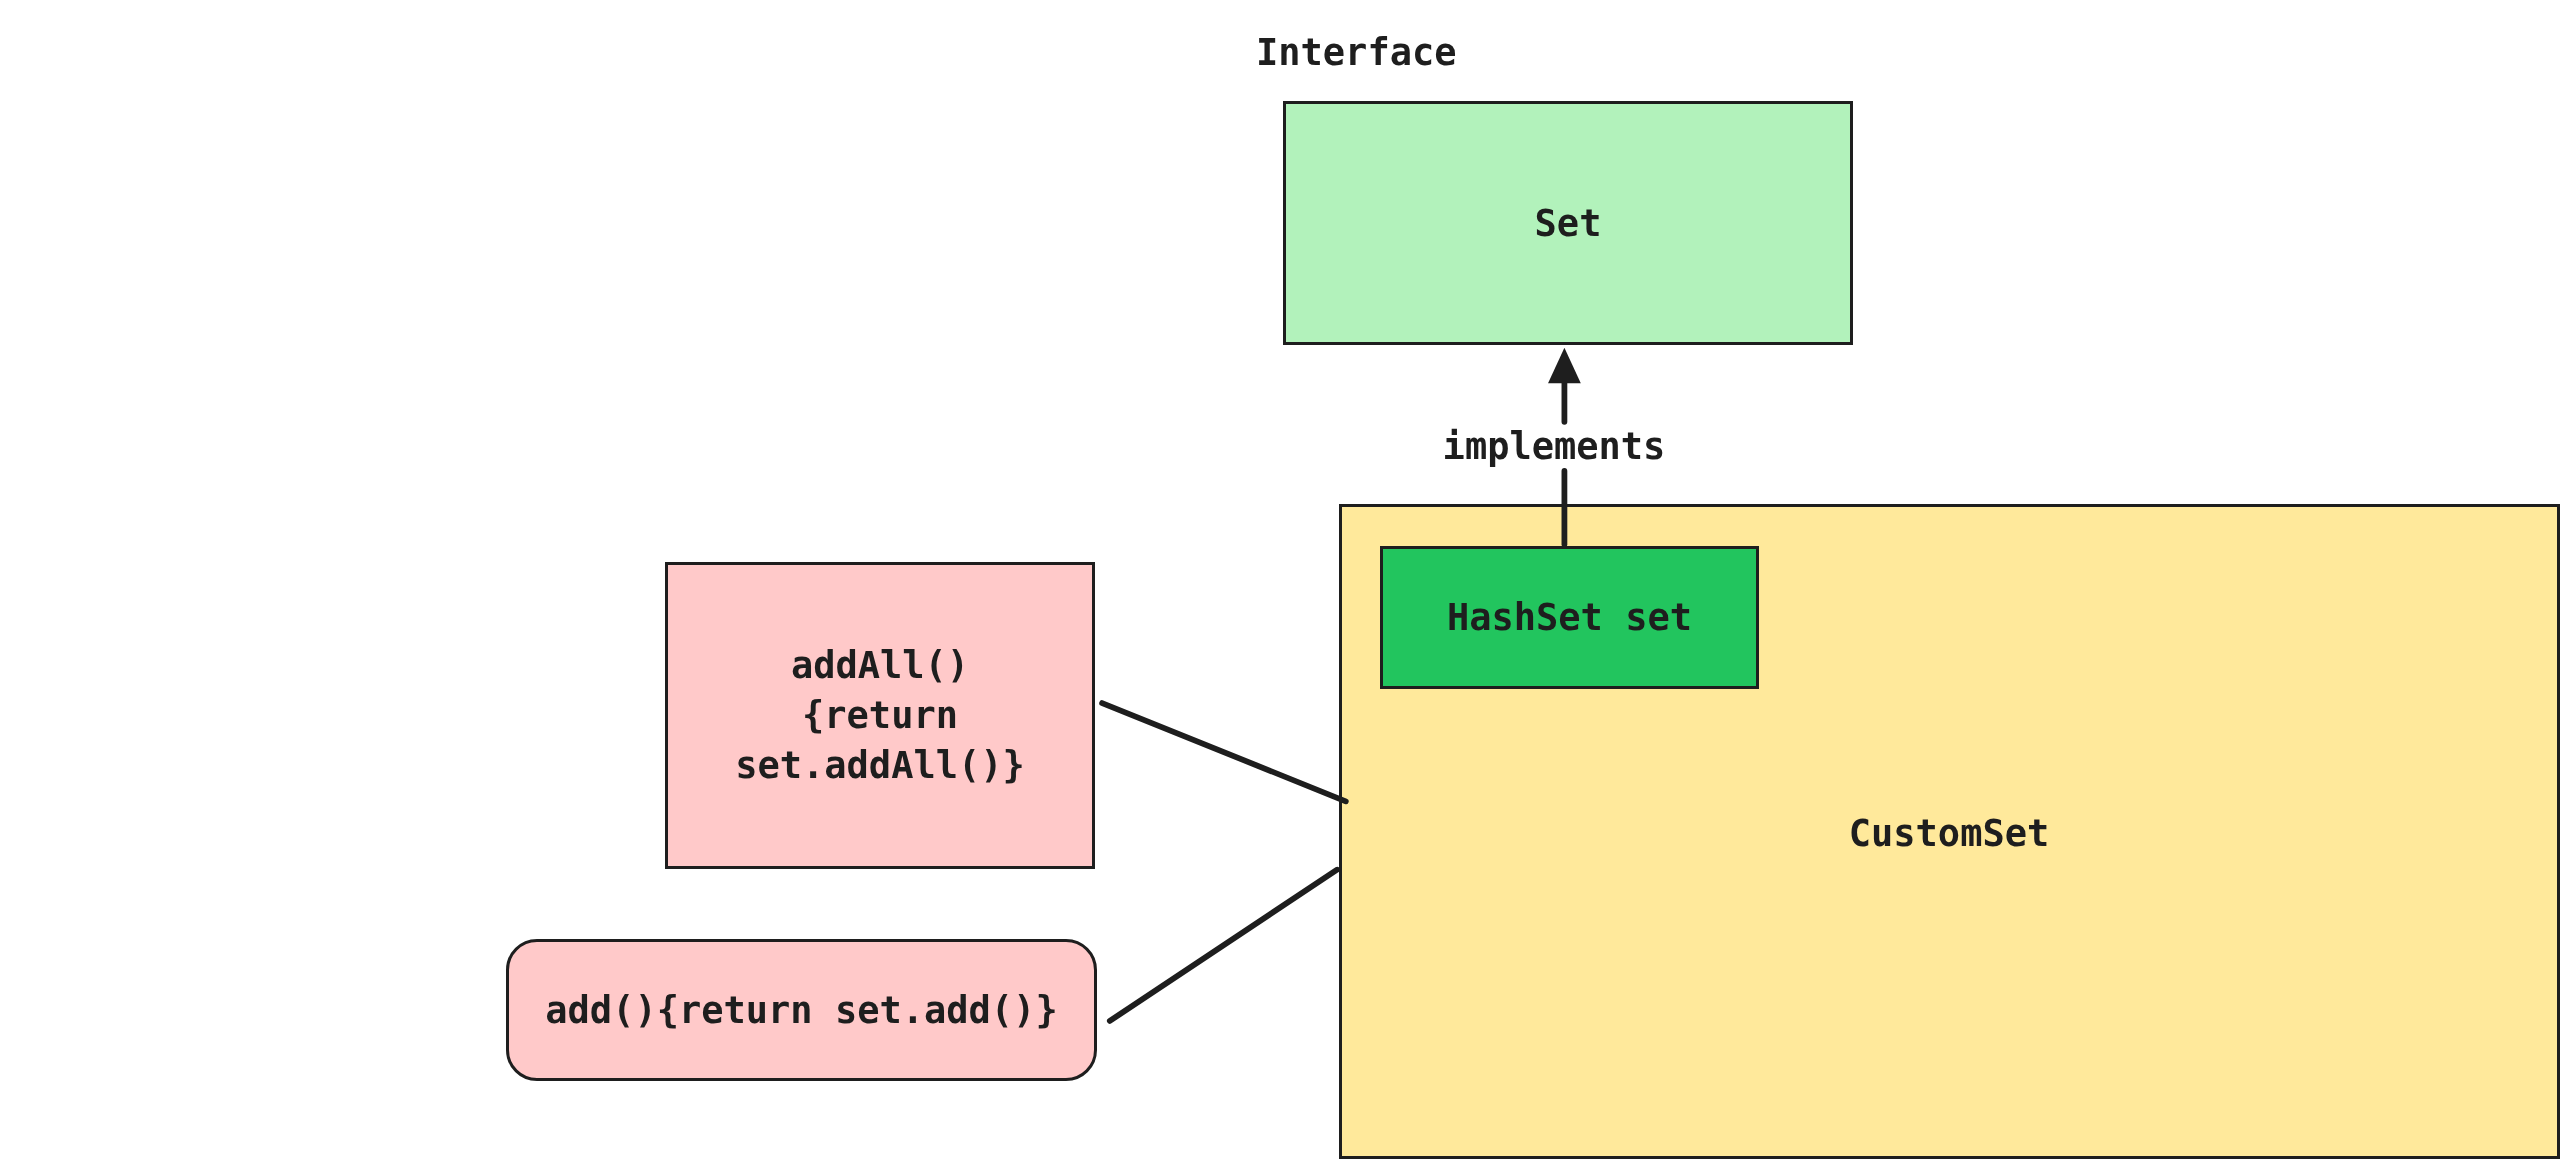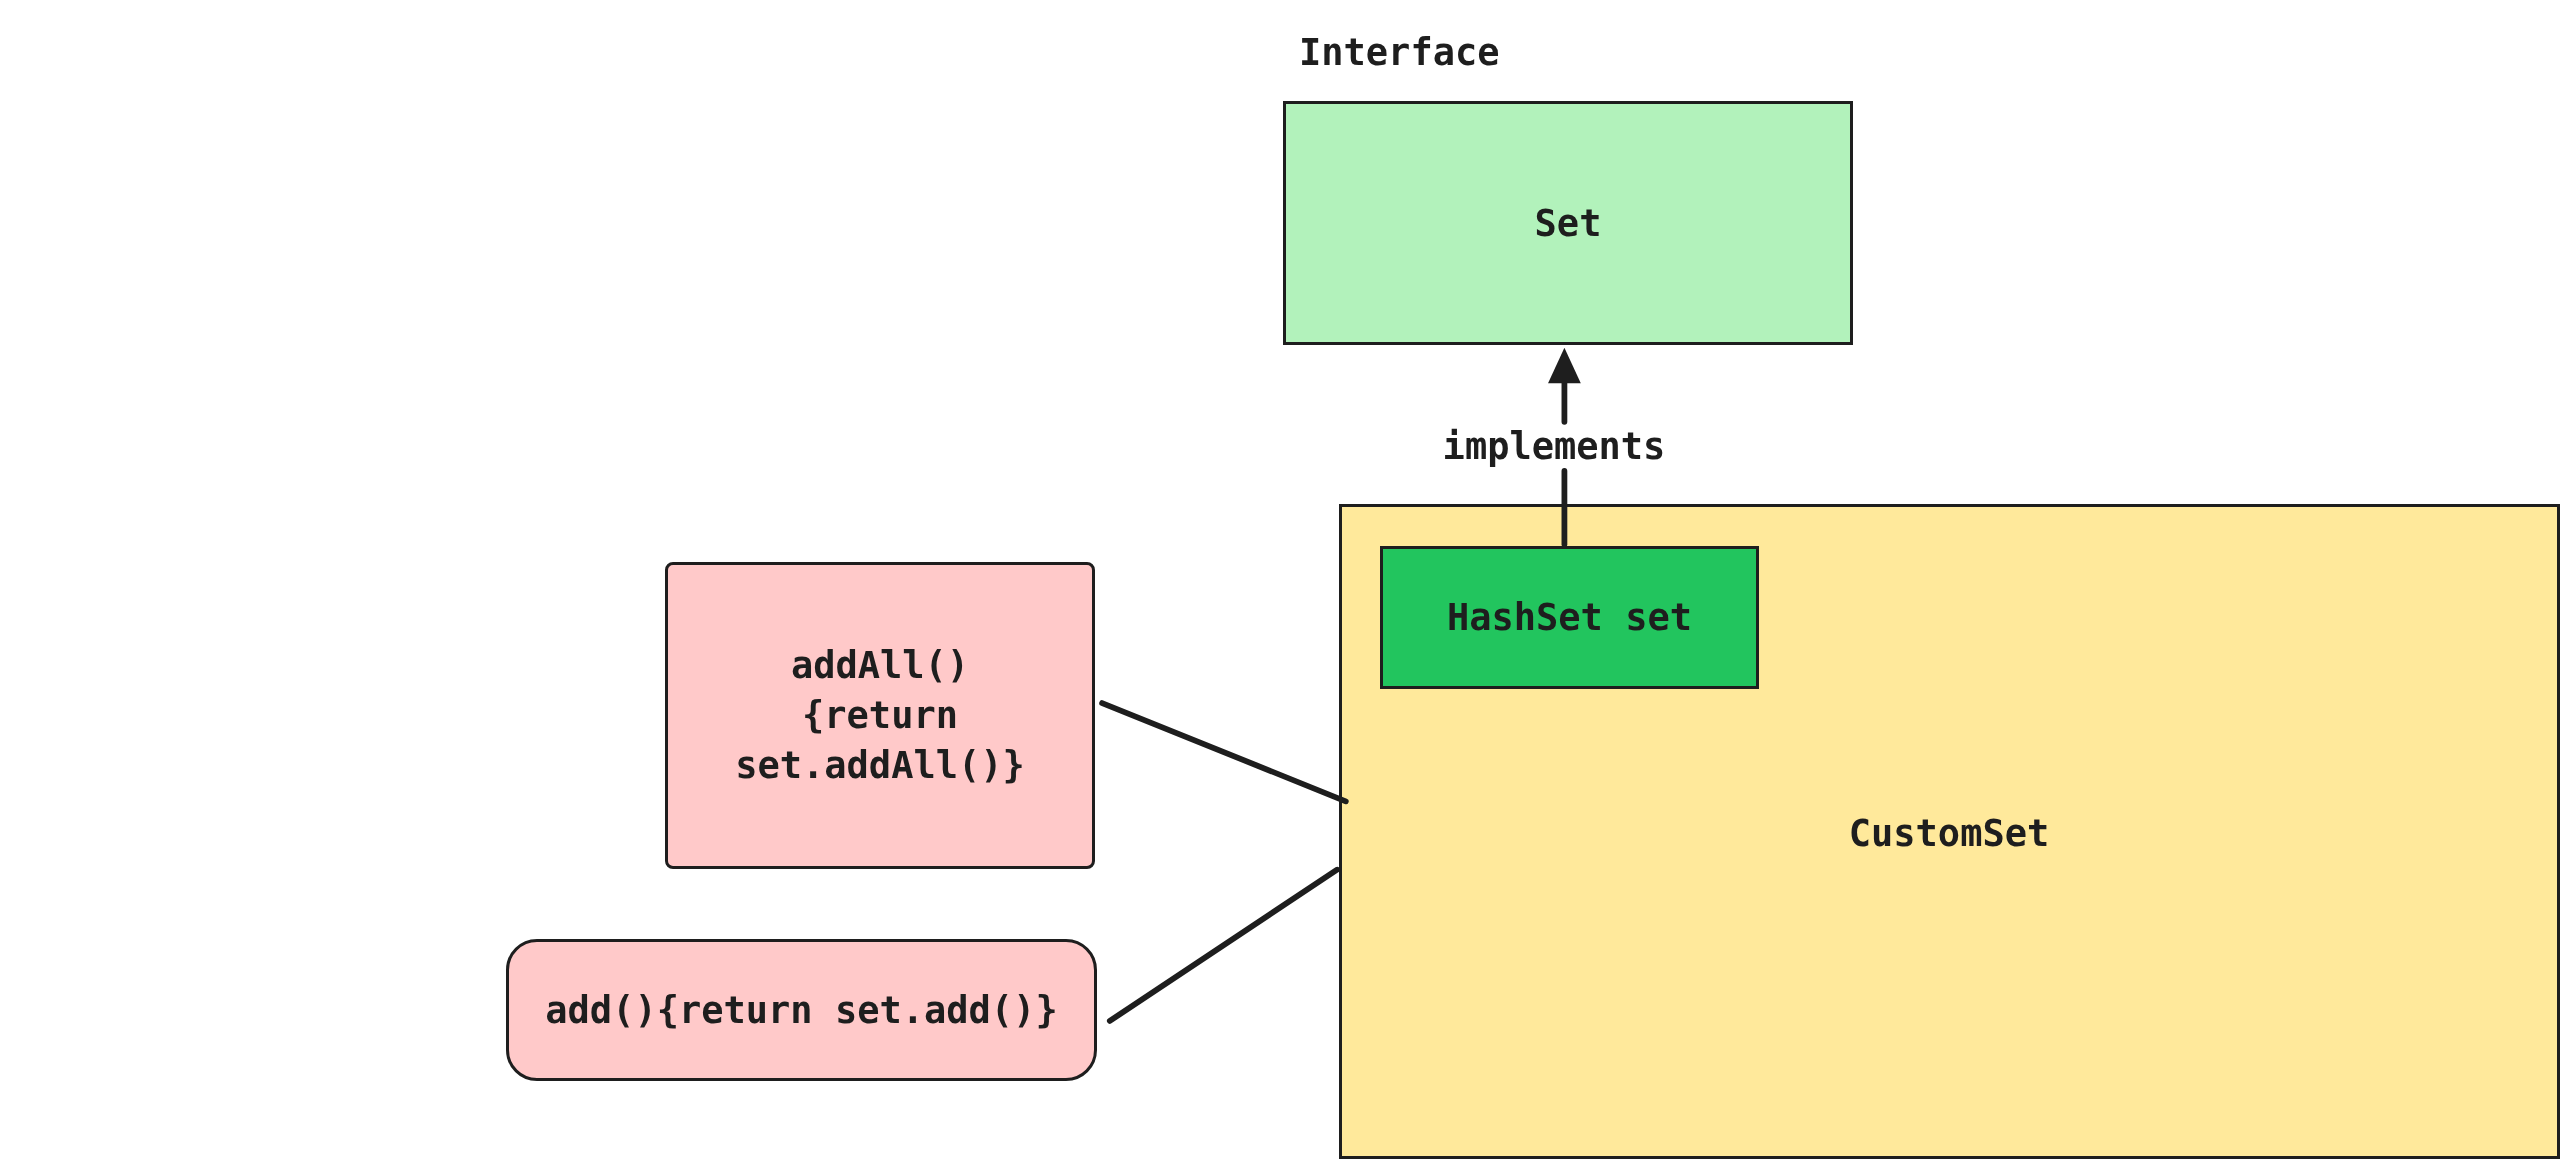--- a/index.html
+++ b/index.html
@@ -29,23 +29,23 @@
     font-size: 37px;
     font-weight: bold;
     color: #1e1e1e;
     white-space: nowrap;
   }
   .centered { transform: translate(-50%, -50%); }
   .multiline { white-space: pre-line; }
   #set-box        { left: 1283px; top: 101px;  width: 570px;  height: 244px; }
   #customset-box  { left: 1339px; top: 504px;  width: 1221px; height: 655px; }
   #hashset-box    { left: 1380px; top: 546px;  width: 379px;  height: 143px; }
-  #addall-box     { left: 665px;  top: 562px;  width: 430px;  height: 307px; line-height: 50px; border-radius: 8px; }
+  #addall-box     { left: 665px;  top: 562px;  width: 430px;  height: 307px; line-height: 50px; }
   #add-box        { left: 506px;  top: 939px;  width: 591px;  height: 142px; border-radius: 31px; }
-  #interface-label { left: 1299px; top: 31px; line-height: 44px; }
+  #interface-label { left: 1256px; top: 31px; line-height: 44px; }
   #implements-label { left: 1554px; top: 446px; }
   #customset-label  { left: 1949px; top: 833px; }
   #hashset-caption  { left: 1597px; top: 725px; font-size: 39px; }
   #side-note {
     left: 21px; top: 796px;
     font-size: 38px; font-weight: bold;
     line-height: 58px; color: #1e1e1e;
     white-space: pre-line;
   }
   .overlay {

